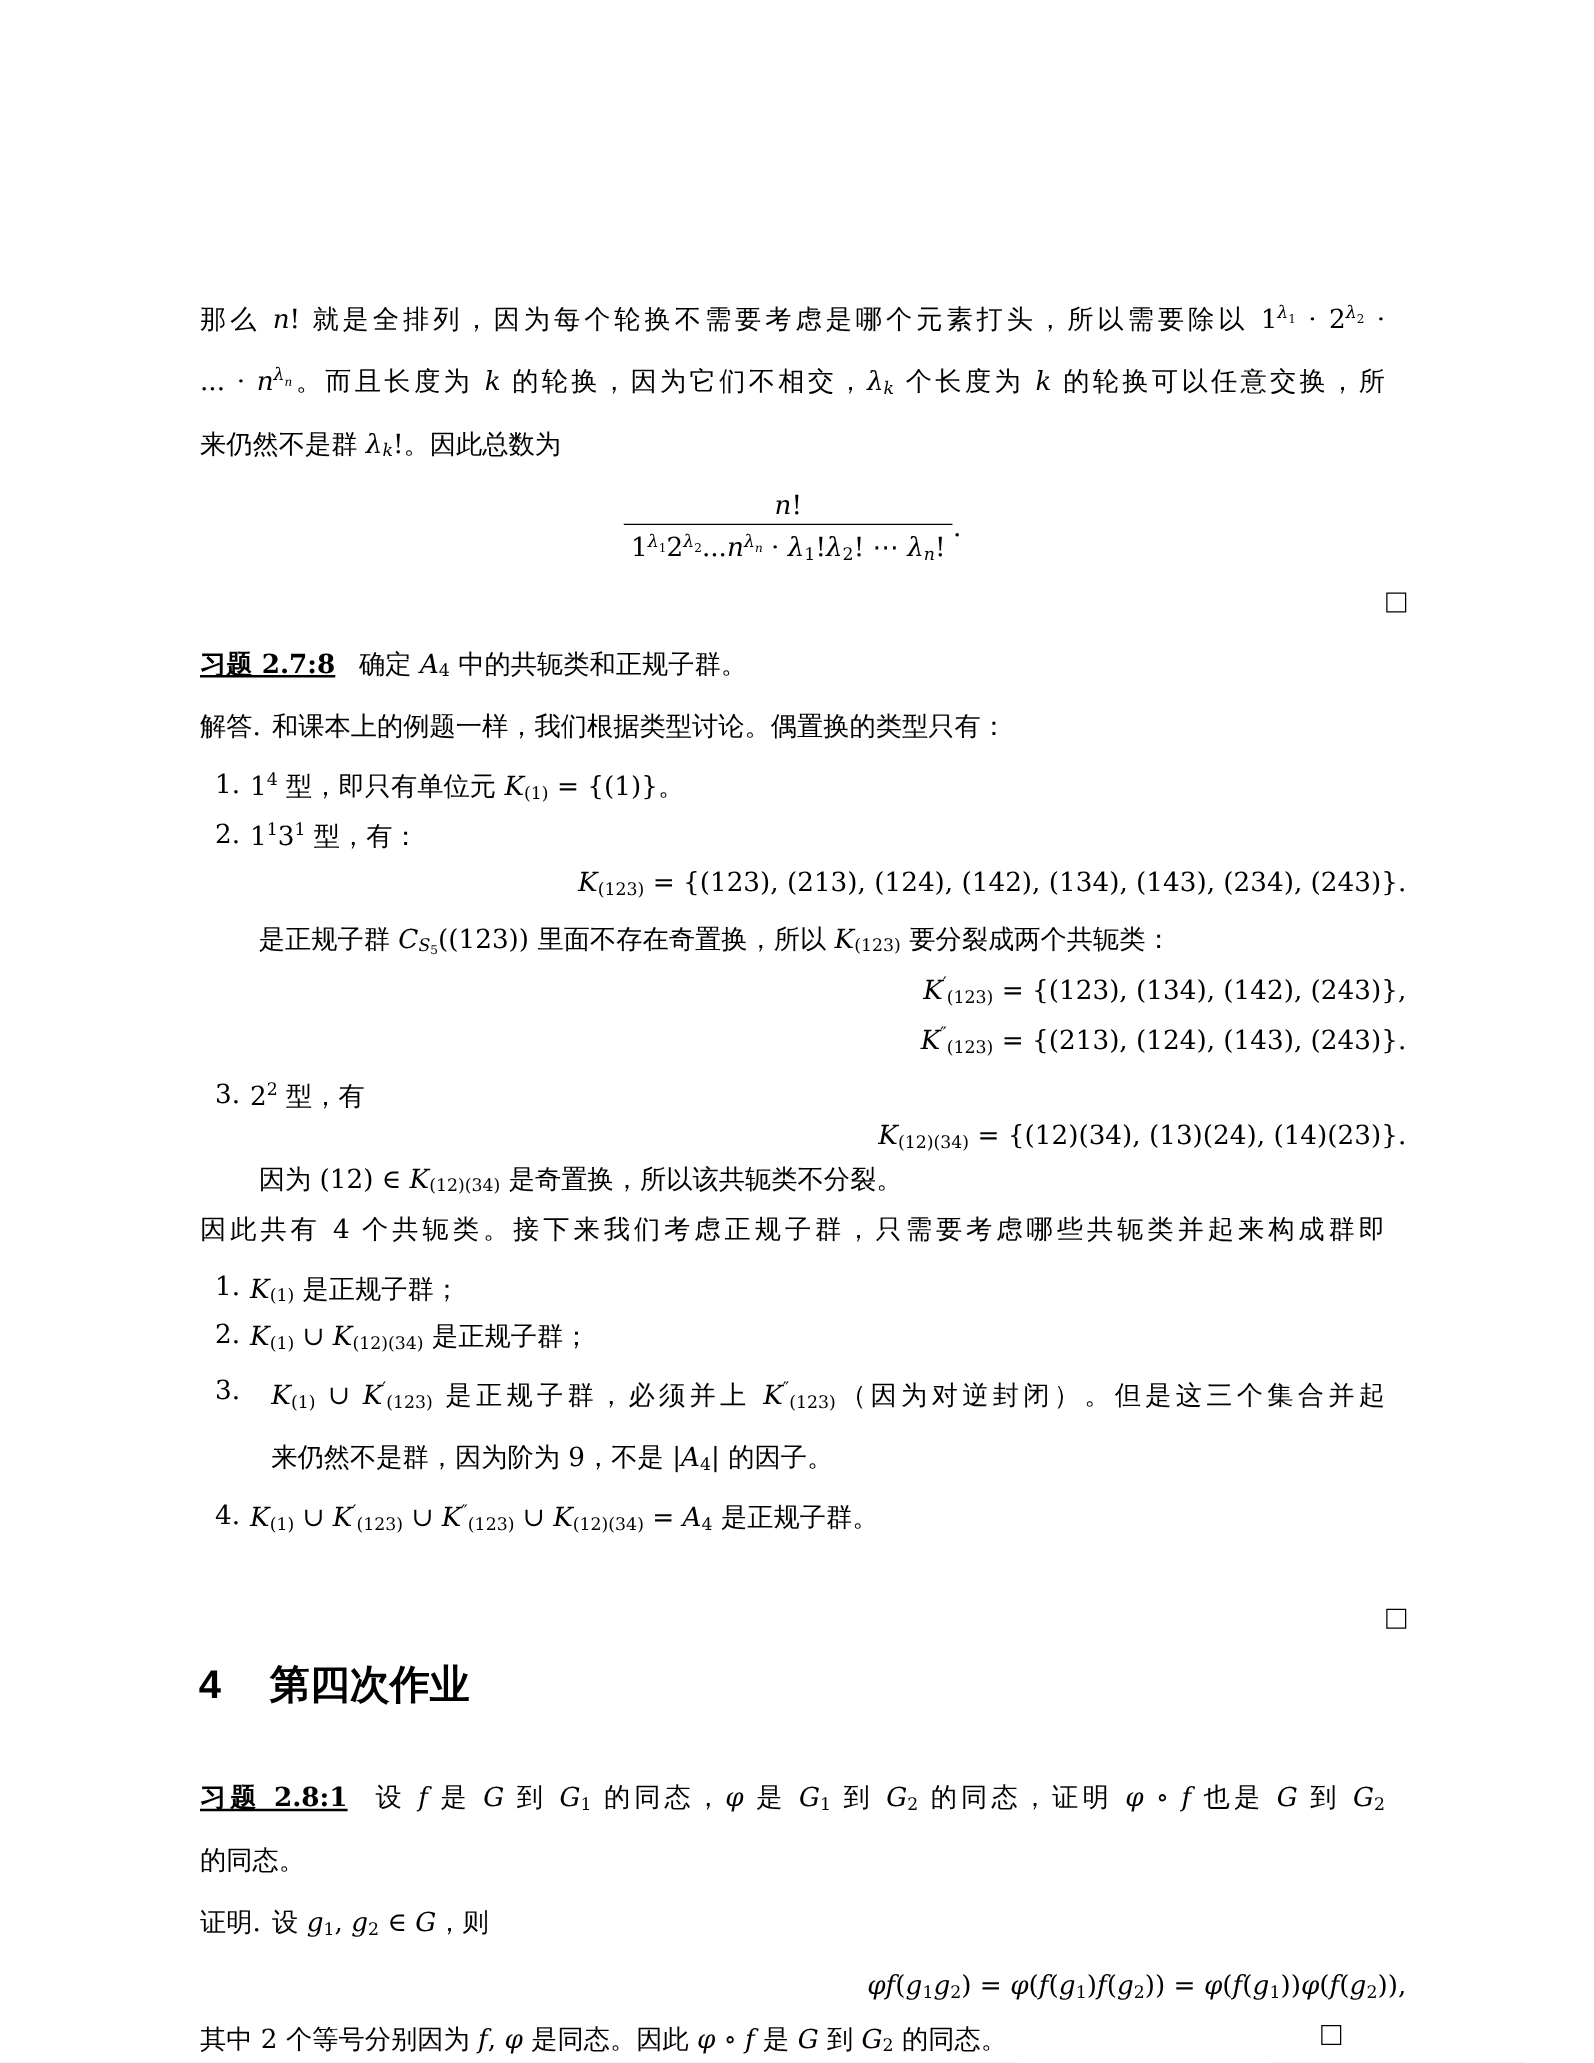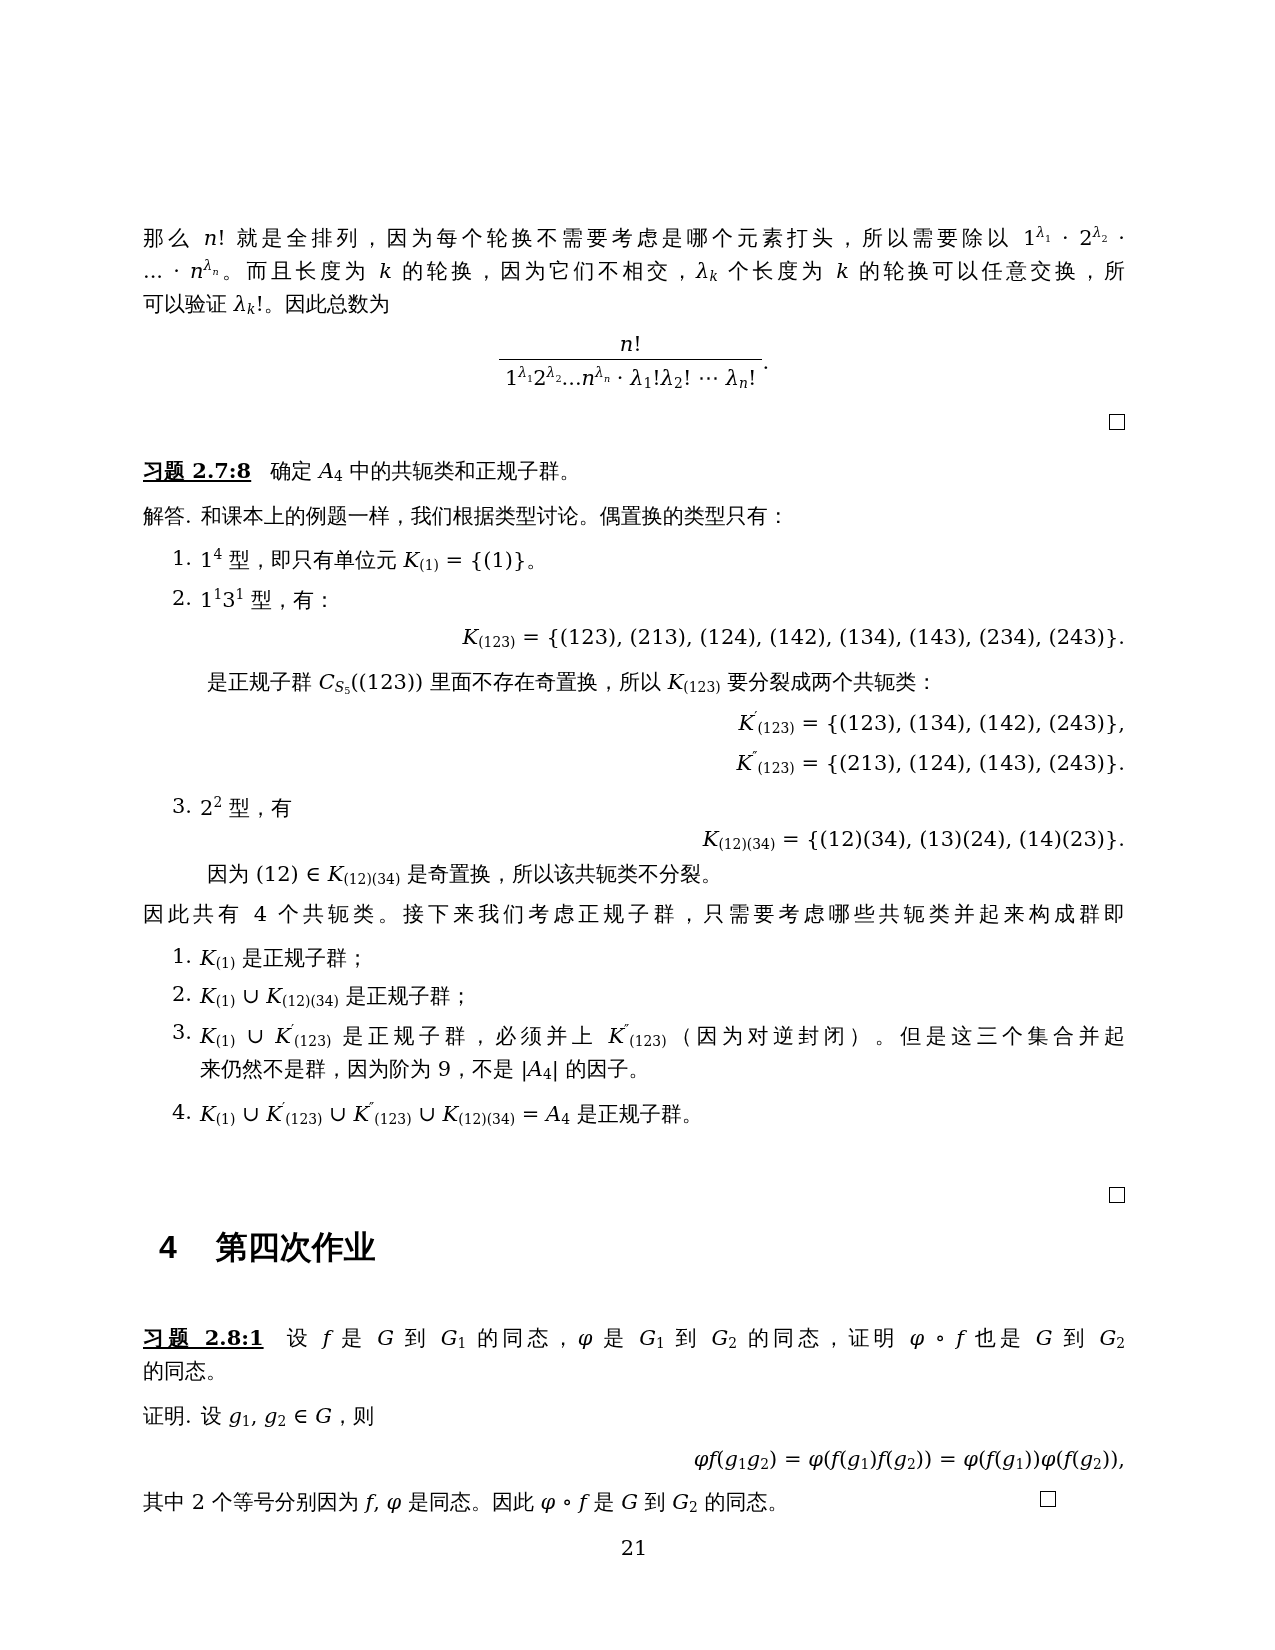--- a/index.html
+++ b/index.html
@@ -1,19 +1,19 @@
 <!DOCTYPE html>
 <html><head>
 <meta charset="utf-8">
 <style>
   html,body{margin:0;padding:0;background:#e8e8e8;}
   .page{position:relative;width:1275px;height:1650px;background:#ffffff;color:#000;
         box-sizing:border-box;padding:222px 150px 0 143px;
         font-family:"DejaVu Serif","Liberation Serif",serif;font-size:21px;}
-  .line{line-height:33px;margin:0;}
+  .line{line-height:33px;margin:17px;}
   .jl{text-align:justify;text-align-last:justify;}
   .i{font-style:italic;}
   .sup,.supi,.sub,.subi,.ssub,.ssubi,.sssub{line-height:0;}
   .sup{font-size:66%;vertical-align:0.55em;}
   .supi{font-size:66%;vertical-align:0.55em;font-style:italic;}
   .sub{font-size:66%;vertical-align:-0.22em;}
   .subi{font-size:66%;vertical-align:-0.22em;font-style:italic;}
   .ssub{font-size:46%;vertical-align:0.34em;}
   .ssubi{font-size:46%;vertical-align:0.34em;font-style:italic;}
   .sssub{font-size:46%;vertical-align:-0.5em;}
@@ -41,21 +41,21 @@
   .m13{margin-top:13px}.m7{margin-top:7px}.m14{margin-top:14px}.m1{margin-top:1px}
   .m2{margin-top:2px}.m10{margin-top:10px}.m56{margin-top:56px}.m54{margin-top:54px}
 </style>
 </head>
 <body>
 
 <div class="page">
 
   <p class="line jl"><span>那么 </span><span class="i">n</span><span>! 就是全排列，因为每个轮换不需要考虑是哪个元素打头，所以需要除以 </span><span>1</span><span class="supi">λ</span><span class="ssub">1</span><span> · </span><span>2</span><span class="supi">λ</span><span class="ssub">2</span><span> ·</span></p>
   <p class="line jl"><span>... · </span><span class="i">n</span><span class="supi">λ</span><span class="ssubi">n</span><span>。而且长度为 </span><span class="i">k</span><span> 的轮换，因为它们不相交，</span><span class="i">λ</span><span class="subi">k</span><span> 个长度为 </span><span class="i">k</span><span> 的轮换可以任意交换，所</span></p>
-  <p class="line"><span>可以验证 </span><span class="i">λ</span><span class="subi">k</span><span>!。因此总数为</span></p>
+  <p class="line"><span>来仍然不是群 </span><span class="i">λ</span><span class="subi">k</span><span>!。因此总数为</span></p>
 
   <div class="display">
     <span class="frac">
       <span class="fnum"><span class="i">n</span><span>!</span></span>
       <span class="fden"><span>1</span><span class="supi">λ</span><span class="ssub">1</span><span>2</span><span class="supi">λ</span><span class="ssub">2</span><span>...</span><span class="i">n</span><span class="supi">λ</span><span class="ssubi">n</span><span> · </span><span class="i">λ</span><span class="sub">1</span><span>!</span><span class="i">λ</span><span class="sub">2</span><span>!</span><span> ⋯ </span><span class="i">λ</span><span class="subi">n</span><span>!</span></span>
     </span><span class="ftail">.</span>
   </div>
 
   <div class="qedrow m16">
     <span class="qed"></span>

